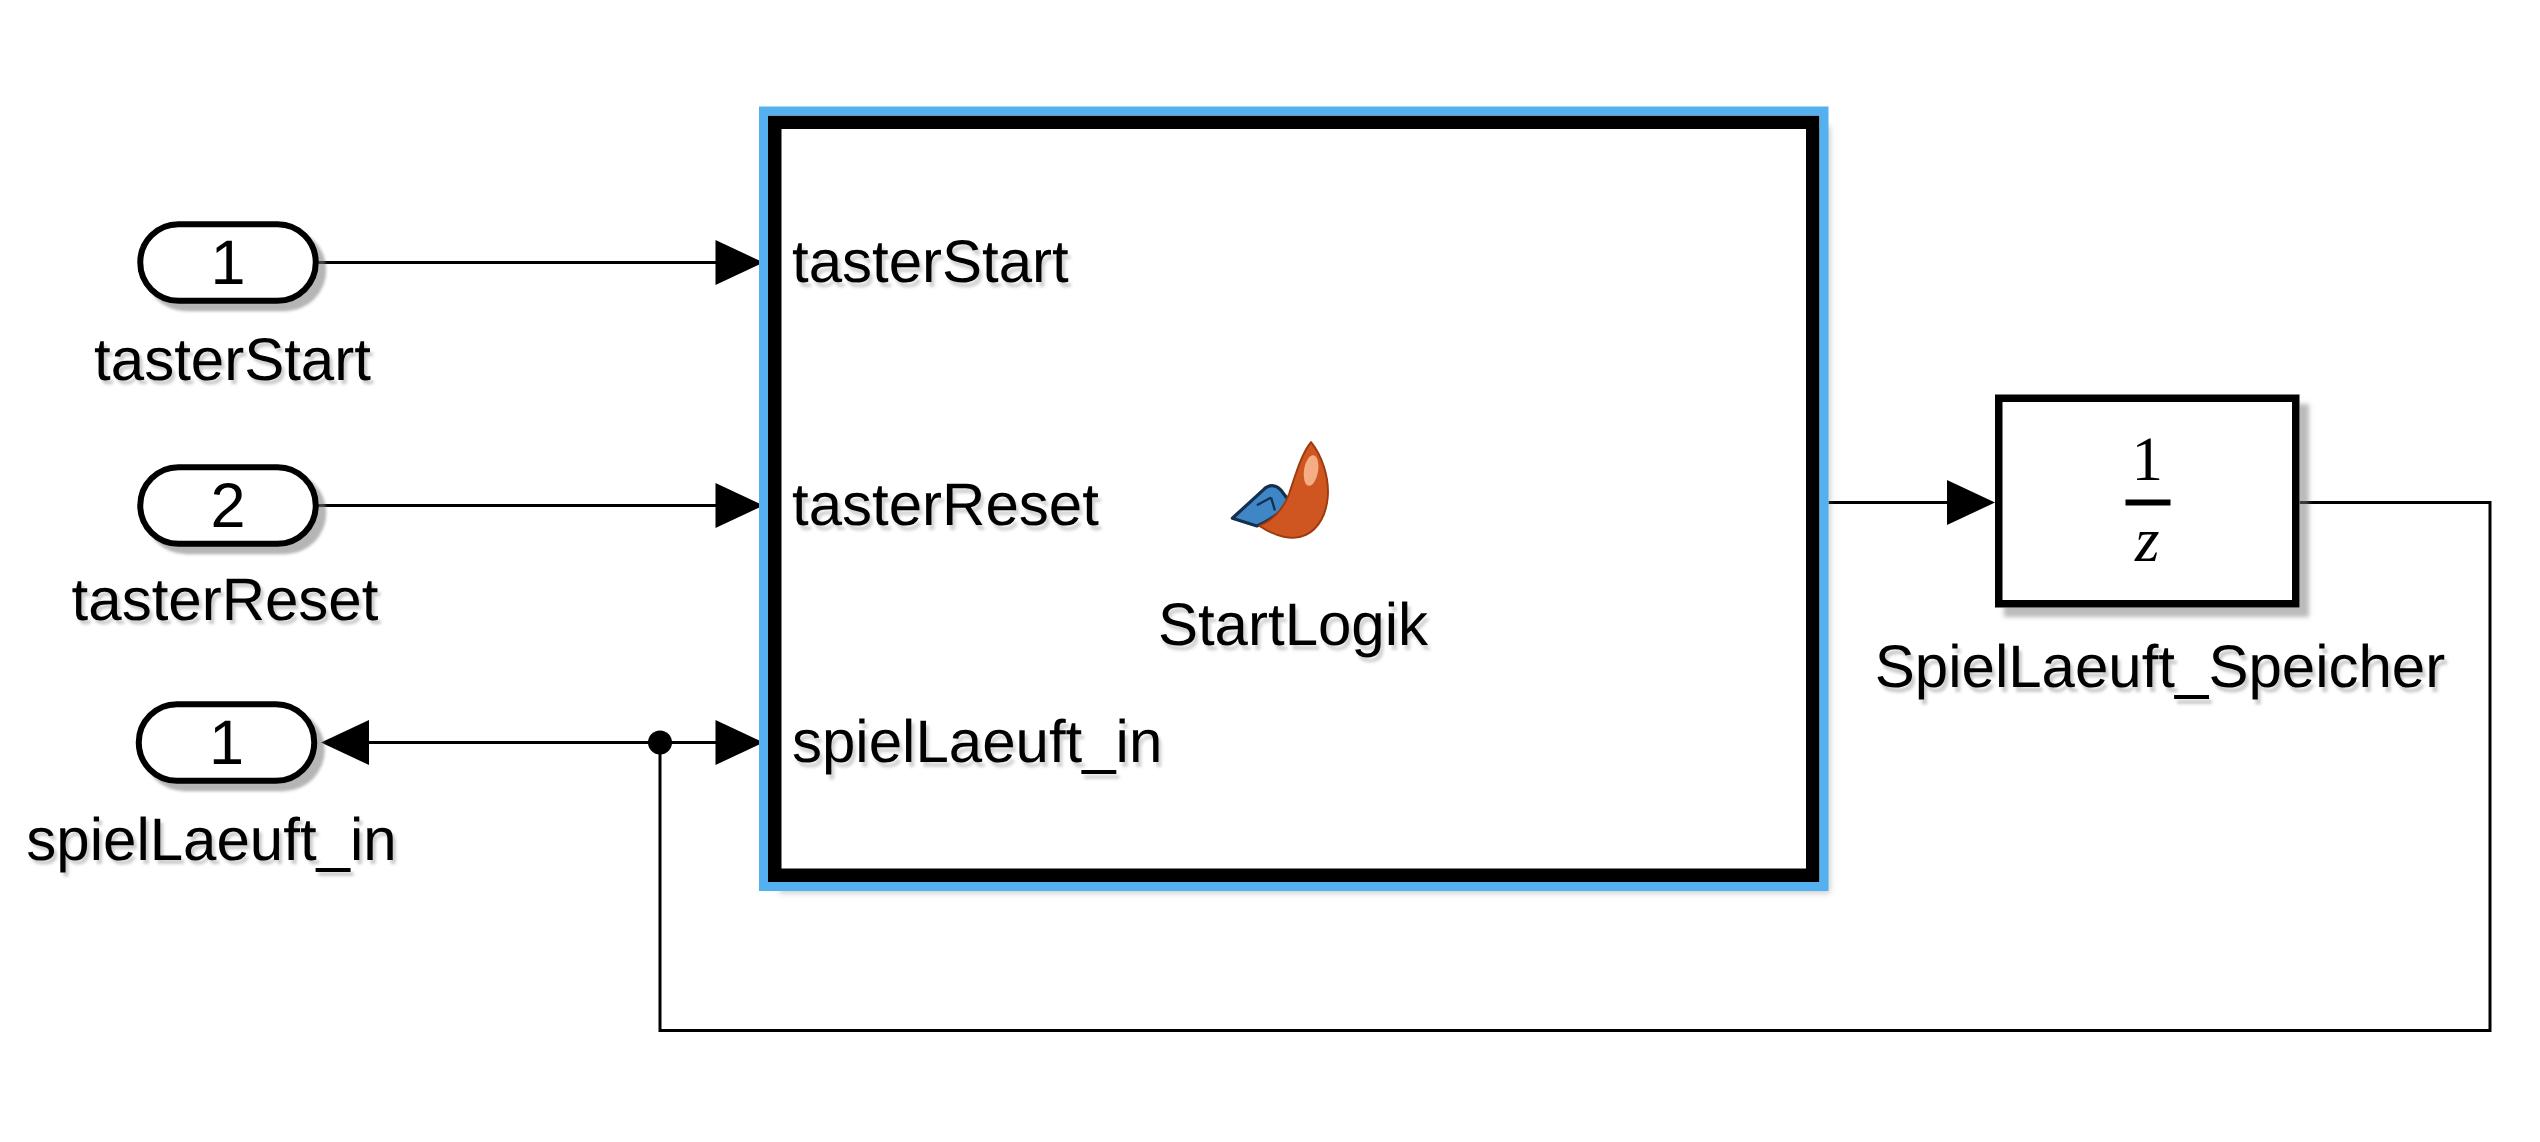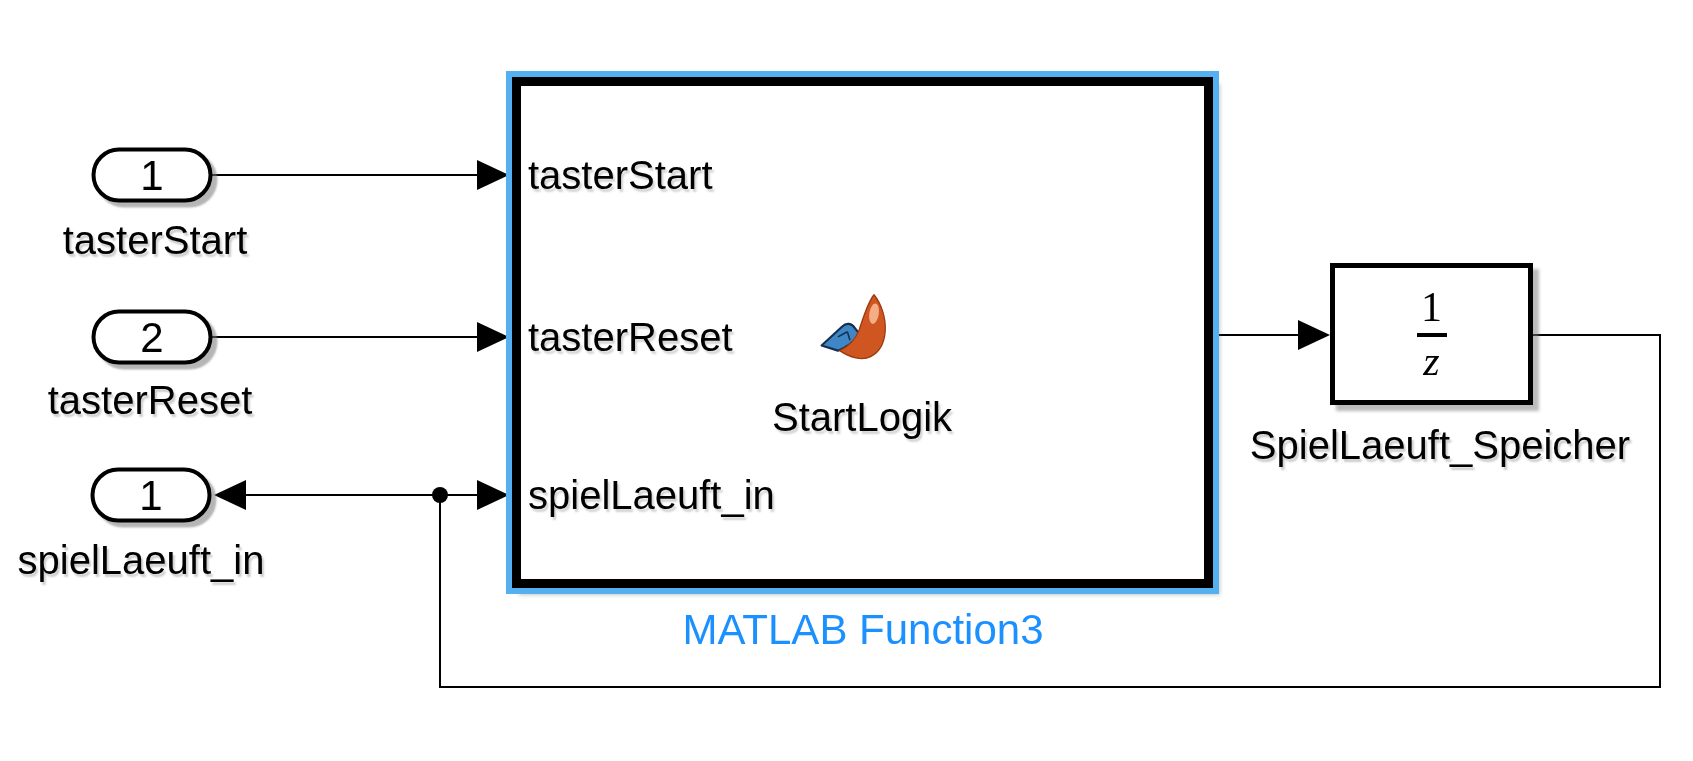--- a/index.html
+++ b/index.html
@@ -104,21 +104,20 @@
              C 57 11 52 28 47 43
              C 43 54 35 63 24 68
              C 36 76 50 80 60 75
              C 70 70 76 59 77 45
              C 78 29 72 13 64 3 Z" fill="#cf5621" stroke="#9c3a10" stroke-width="1.5" stroke-linejoin="round"></path>
     <ellipse cx="64" cy="25" rx="5.5" ry="12" fill="#f5ad85" transform="rotate(9 64 25)"></ellipse>
   </svg>
 
   <div class="portlabel center" style="left:862px;top:393px;margin-top:24px;">StartLogik</div>
 
-  <div class="blk-label" id="fn-name-label" style="left:863px;top:630px;">MATLAB Function3</div>
 
   <div id="unit-delay">
     <div class="numer">1</div>
     <div class="fracbar"></div>
     <div class="denom">z</div>
   </div>
   <div class="blk-label" style="left:1440px;top:445px;">SpielLaeuft_Speicher</div>
 
 </div>
 

